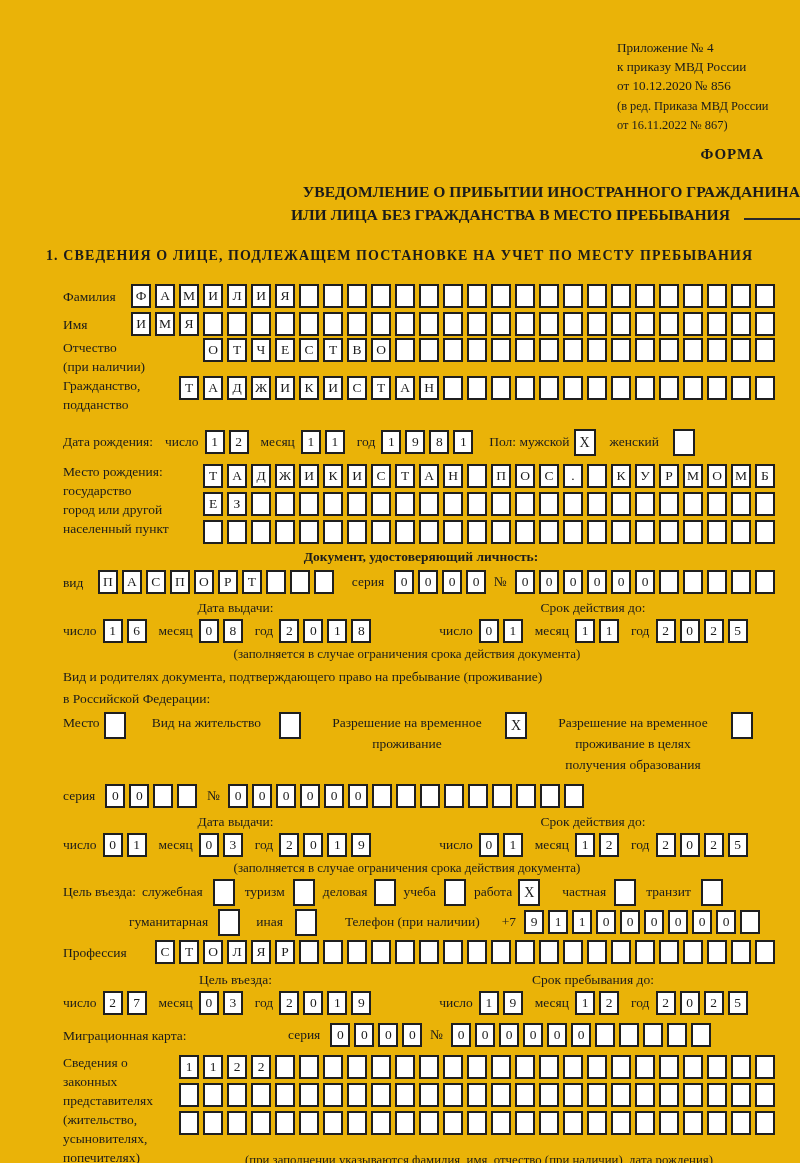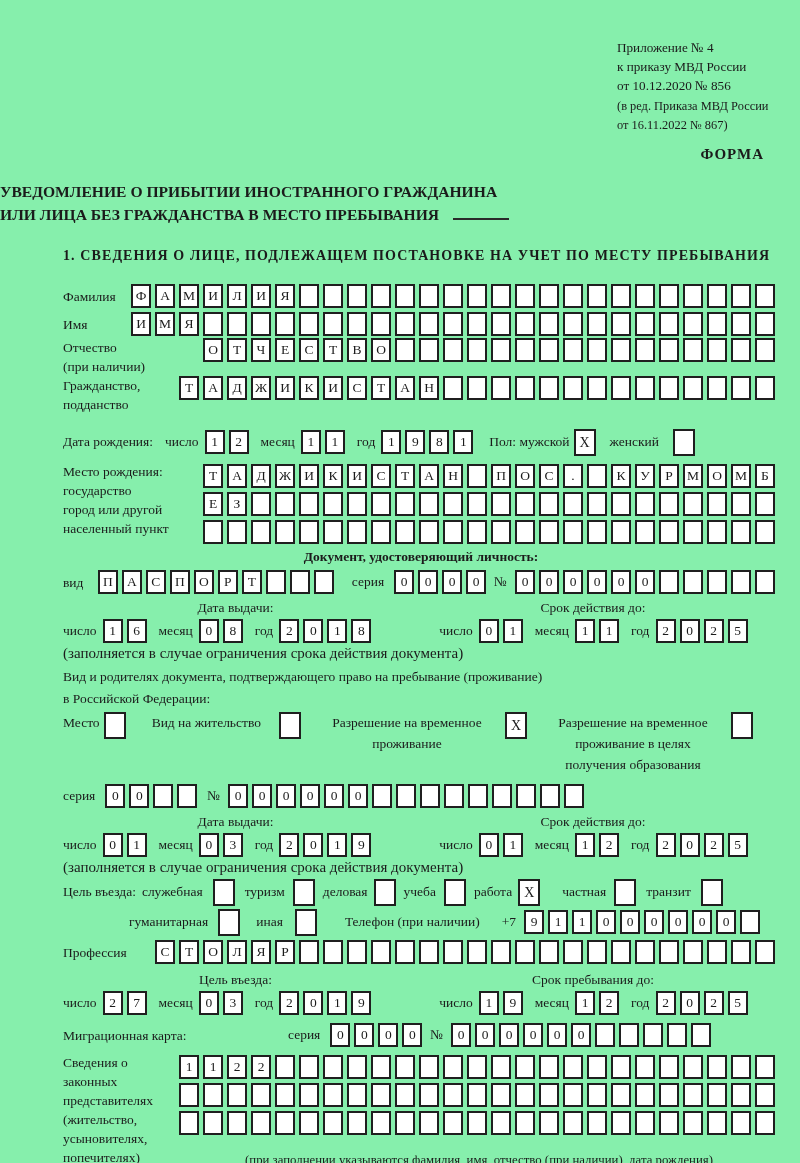--- a/index.html
+++ b/index.html
@@ -1,30 +1,30 @@
 <!DOCTYPE html>
 <html><head>
 <meta charset="utf-8">
 <style>
   html,body{margin:0;padding:0;background:#e8e8e8;}
   .page{
     position:relative; width:800px; height:1163px; margin:0 auto;
-    background:#86efac; color:#1b1b1b;
+    background:#eab308; color:#1b1b1b;
     font-family:"Liberation Serif","DejaVu Serif",serif;
     overflow:hidden;
   }
   
   .appendix{position:absolute; left:617px; top:38px; font-size:13.2px; line-height:19px;}
   .amendment{position:absolute; left:617px; top:97px; font-size:12.4px; line-height:19px;}
   .forma{position:absolute; top:146px; right:36px; font-weight:bold; font-size:15px; letter-spacing:1px;}
   
-  .title{position:absolute; top:180px; left:0; width:100%; text-align:left;
+  .title{position:absolute; top:180px; left:0; width:100%; text-align:right;
          font-weight:bold; font-size:15.6px; line-height:23px;}
   .blank{display:inline-block; width:56px; border-bottom:2.5px solid #2a2a2a; margin-left:14px;}
-  .heading{position:absolute; top:248px; left:63px; font-weight:bold; font-size:14px;
+  .heading{position:absolute; top:248px; left:46px; font-weight:bold; font-size:14px;
            letter-spacing:1.1px; white-space:nowrap;}
   
   .body{position:absolute; top:282px; left:63px; width:716px; font-size:13.5px;}
   .row{display:flex; align-items:center; height:28px;}
   .frow{display:flex; align-items:flex-start;}
   .flabel{line-height:19px;}
   .boxes{display:flex; align-items:center;}
   .cbox{
     display:inline-block; box-sizing:border-box; flex:0 0 auto;
     width:20px; height:24px; border:2px solid #1f1f1f; margin-right:4px;
@@ -36,21 +36,21 @@
     text-align:center; font-size:14px; line-height:23px;
   }
   .sec-title{text-align:center; font-weight:bold; height:22px; line-height:22px;}
   .dhead{display:flex; height:19px; line-height:19px;}
   .dhead .lh{width:345px; text-align:center;}
   .dhead .rh{width:370px; text-align:center;}
   .drow{display:flex; align-items:center; height:28px;}
   .dgroup{display:flex; align-items:center;}
   .dgroup .dl{margin-right:6px;}
   .dgroup .boxes{margin-right:8px;}
-  .note{text-align:left; font-size:15px; height:17px; line-height:17px; padding-right:28px;}
+  .note{text-align:center; font-size:13px; height:17px; line-height:17px; padding-right:28px;}
   .intro{line-height:22px;}
   .optlbl{text-align:center; line-height:21px;}
   .mt2{margin-top:2px;} .mt4{margin-top:4px;} .mt6{margin-top:6px;}
   .lblcol{line-height:19px;}
   .caption{ text-align:center; font-size:12.8px; margin-top:16px;}
 </style>
 </head>
 <body>
 
 <div class="page">

